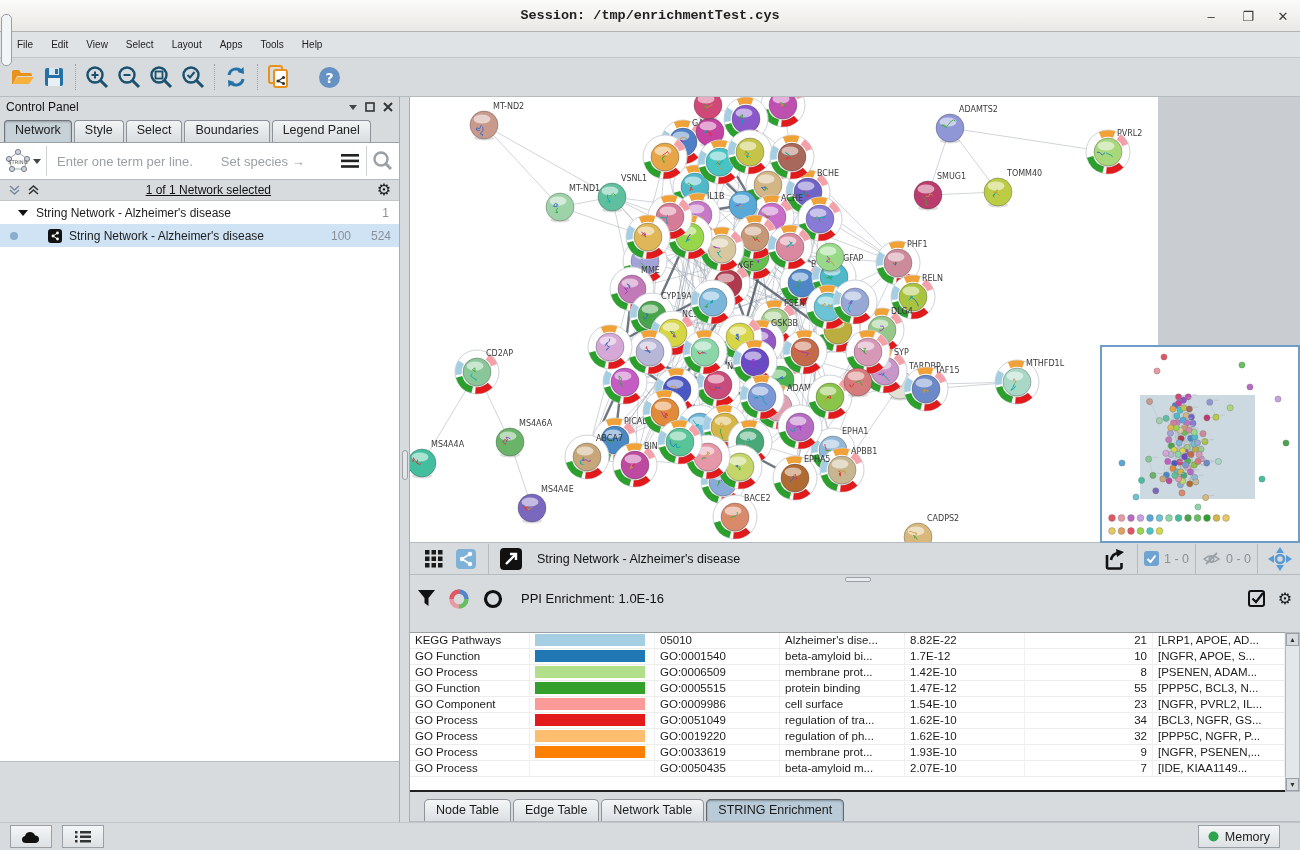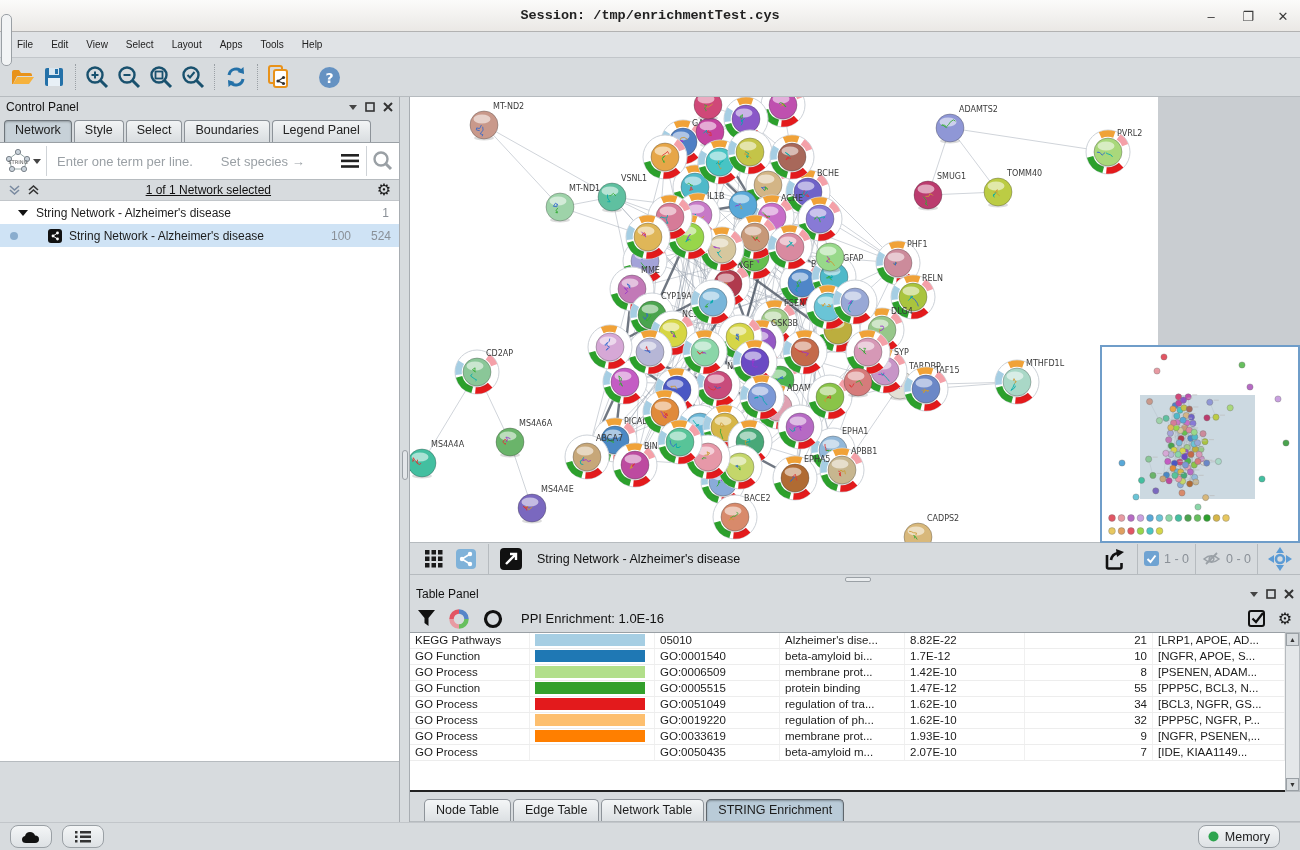--- a/index.html
+++ b/index.html
@@ -72,21 +72,21 @@
   .swatch { width:110px; height:12px; margin-top:1px; }
   #tbl-scroll { left:1285px; top:632px; width:15px; height:160px; background:#e4e7e9; border:1px solid #b6bbbf; position:absolute; }
   .scr-btn { width:13px; height:13px; background:#d7dbde; border:1px solid #9aa0a5; font-size:7px; text-align:center; line-height:12px; color:#333; }
   #scr-thumb { position:absolute; top:14px; left:1px; width:11px; height:52px; background:#f2f4f5; border:1px solid #9aa0a5; border-radius:5px; }
 
   
   #bottom-tabs { left:410px; top:796px; width:890px; height:26px; background:#d7dbde; border-bottom:1px solid #b6bbbf; display:flex; align-items:flex-end; padding-left:14px; gap:2px; }
   .btab { border:1px solid #8d9399; border-bottom:none; border-radius:5px 5px 0 0; padding:3px 11px 4px 11px; font-size:12.5px; background:linear-gradient(#f4f6f7,#dce0e3); }
   .btab.active { background:#b9cbd8; border-color:#5f666c; box-shadow:inset 0 1px 2px rgba(0,0,0,.3); }
   #statusbar { left:0; top:822px; width:1300px; height:28px; background:#d7dbde; display:flex; align-items:center; padding:0 10px; border-top:1px solid #c2c6ca; }
-  .sb-btn { height:23px; border:1px solid #9aa0a5; border-radius:8px; background:linear-gradient(#f4f6f7,#dde1e4); display:flex; align-items:center; justify-content:center; padding:0 9px; margin-right:10px; }
+  .sb-btn { height:23px; border:1px solid #9aa0a5; border-radius:0; background:linear-gradient(#f4f6f7,#dde1e4); display:flex; align-items:center; justify-content:center; padding:0 9px; margin-right:10px; }
   #memory-btn { margin-left:auto; display:flex; gap:6px; align-items:center; font-size:12.5px; }
   .gear-glyph { font-size:16px; color:#1a1a1a; line-height:16px; }
   svg text { font-family:"DejaVu Sans","Liberation Sans",sans-serif; }
 </style>
 </head>
 <body>
 
 <div id="titlebar" class="abs">
   <div id="title-text">Session: /tmp/enrichmentTest.cys</div>
   <div class="winctl abs" style="left:1196px;">–</div>
@@ -1905,32 +1905,20 @@
             <circle cx="12" cy="12" r="4" fill="none" stroke="#5b9bd5" stroke-width="2.6"></circle>
           </g>
         </svg>
     </div>
   </div>
 </div>
 <div id="h-splitter" class="abs"></div>
 <div id="h-handle" class="abs"></div>
 
 <div id="table-panel" class="abs">
-  <div class="panel-header">
-    <span class="ph-title">Table Panel</span>
-    <span class="ph-icons">
-      <span class="caret"></span>
-      <svg width="10" height="10">
-          <rect x="1" y="1" width="8" height="8" fill="none" stroke="#333" stroke-width="1.6"></rect>
-        </svg>
-      <svg width="10" height="10">
-          <path d="M1 1 L9 9 M9 1 L1 9" stroke="#333" stroke-width="2"></path>
-        </svg>
-    </span>
-  </div>
   <div id="tp-toolbar">
     <svg width="17" height="17">
         <polygon points="0,0 17,0 10.5,8 10.5,16 6.5,13 6.5,8" fill="#111"></polygon>
       </svg>
     <svg width="20" height="20">
         <g stroke-width="4.5" fill="none">
           <path d="M10 2.5 A7.5 7.5 0 0 1 17.5 10" stroke="#5585c8"></path>
           <path d="M17.5 10 A7.5 7.5 0 0 1 10 17.5" stroke="#67bf5e"></path>
           <path d="M10 17.5 A7.5 7.5 0 0 1 2.5 10" stroke="#e89aa2"></path>
           <path d="M2.5 10 A7.5 7.5 0 0 1 10 2.5" stroke="#e25563"></path>
@@ -1987,20 +1975,31 @@
       <div class="tr">
         <div class="td c0">GO Function</div>
         <div class="td c1">
           <div class="swatch" style="background: rgb(51, 160, 44);"></div>
         </div>
         <div class="td c2">GO:0005515</div>
         <div class="td c3">protein binding</div>
         <div class="td c4">1.47E-12</div>
         <div class="td c5">55</div>
         <div class="td c6">[PPP5C, BCL3, N...</div>
+      </div>
+      <div class="tr">
+        <div class="td c0">GO Component</div>
+        <div class="td c1">
+          <div class="swatch" style="background: rgb(251, 154, 153);"></div>
+        </div>
+        <div class="td c2">GO:0009986</div>
+        <div class="td c3">cell surface</div>
+        <div class="td c4">1.54E-10</div>
+        <div class="td c5">23</div>
+        <div class="td c6">[NGFR, PVRL2, IL...</div>
       </div>
       <div class="tr">
         <div class="td c0">GO Process</div>
         <div class="td c1">
           <div class="swatch" style="background: rgb(227, 26, 28);"></div>
         </div>
         <div class="td c2">GO:0051049</div>
         <div class="td c3">regulation of tra...</div>
         <div class="td c4">1.62E-10</div>
         <div class="td c5">34</div>

